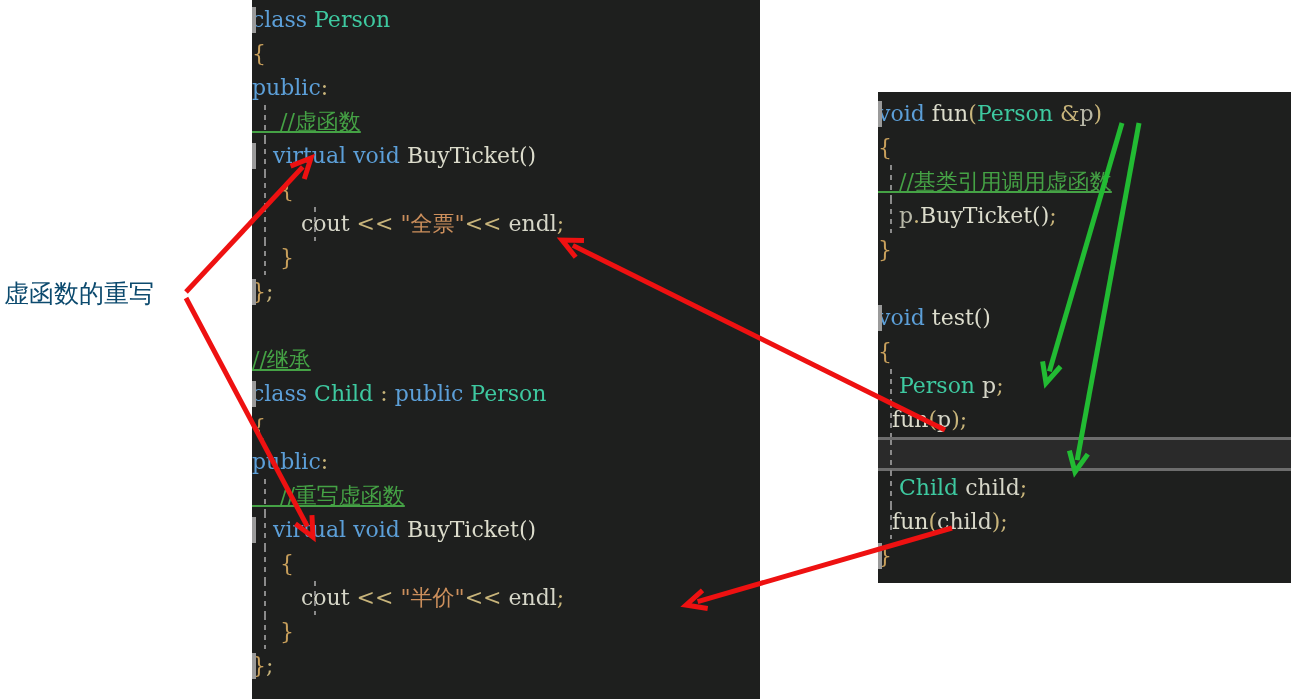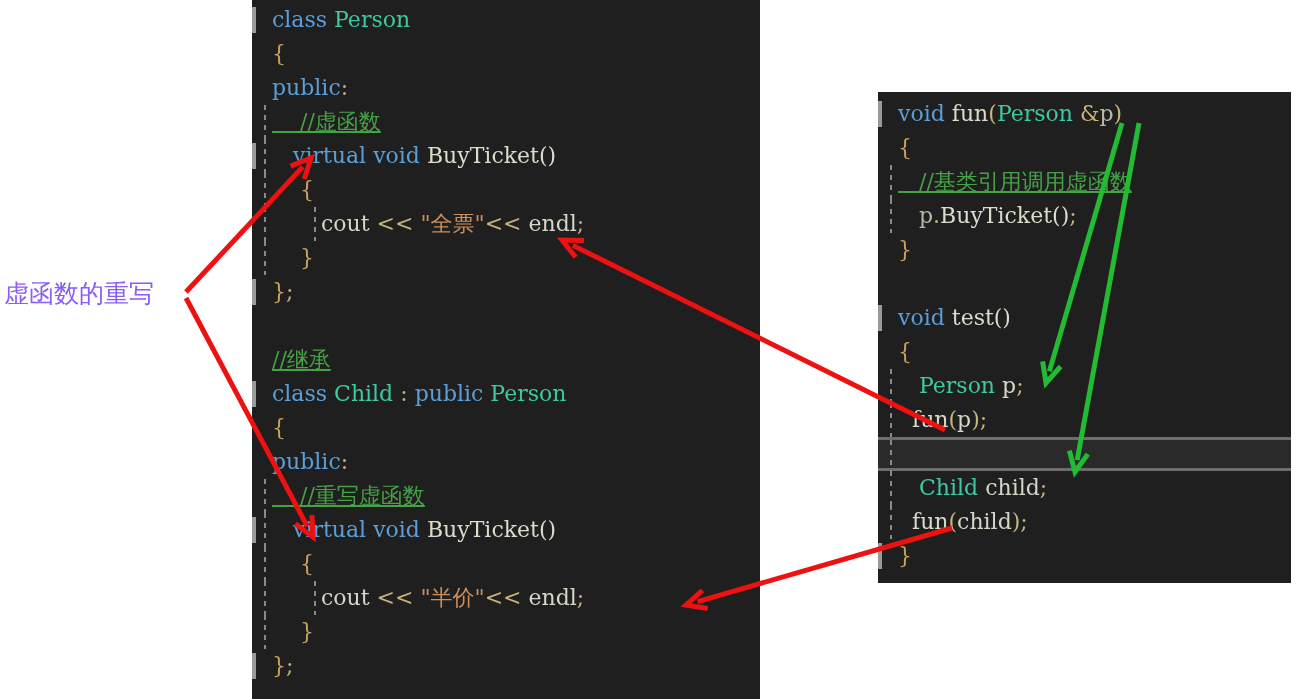--- a/index.html
+++ b/index.html
@@ -37,21 +37,21 @@
     left: 878px;
     top: 92px;
     width: 413px;
     height: 491px;
     padding-top: 5px;
   }
 
   .code-line {
     position: relative;
     height: 34px;
-    padding-left: 20px;
+    padding-left: 0;
     box-sizing: border-box;
   }
 
   
   .gutter-cursor {
     position: absolute;
     left: 0px;
     top: 4px;
     width: 4px;
     height: 26px;
@@ -89,21 +89,21 @@
     box-sizing: border-box;
   }
 
   
   #annot-label {
     position: absolute;
     left: 4px;
     top: 277px;
     font-family: Liberation Sans, sans-serif;
     font-size: 25px;
-    color: #8b5cf6;
+    color: #0c4a6e;
     letter-spacing: 0px;
     white-space: nowrap;
   }
 
   
   #arrow-overlay {
     position: absolute;
     left: 0;
     top: 0;
     width: 1299px;

